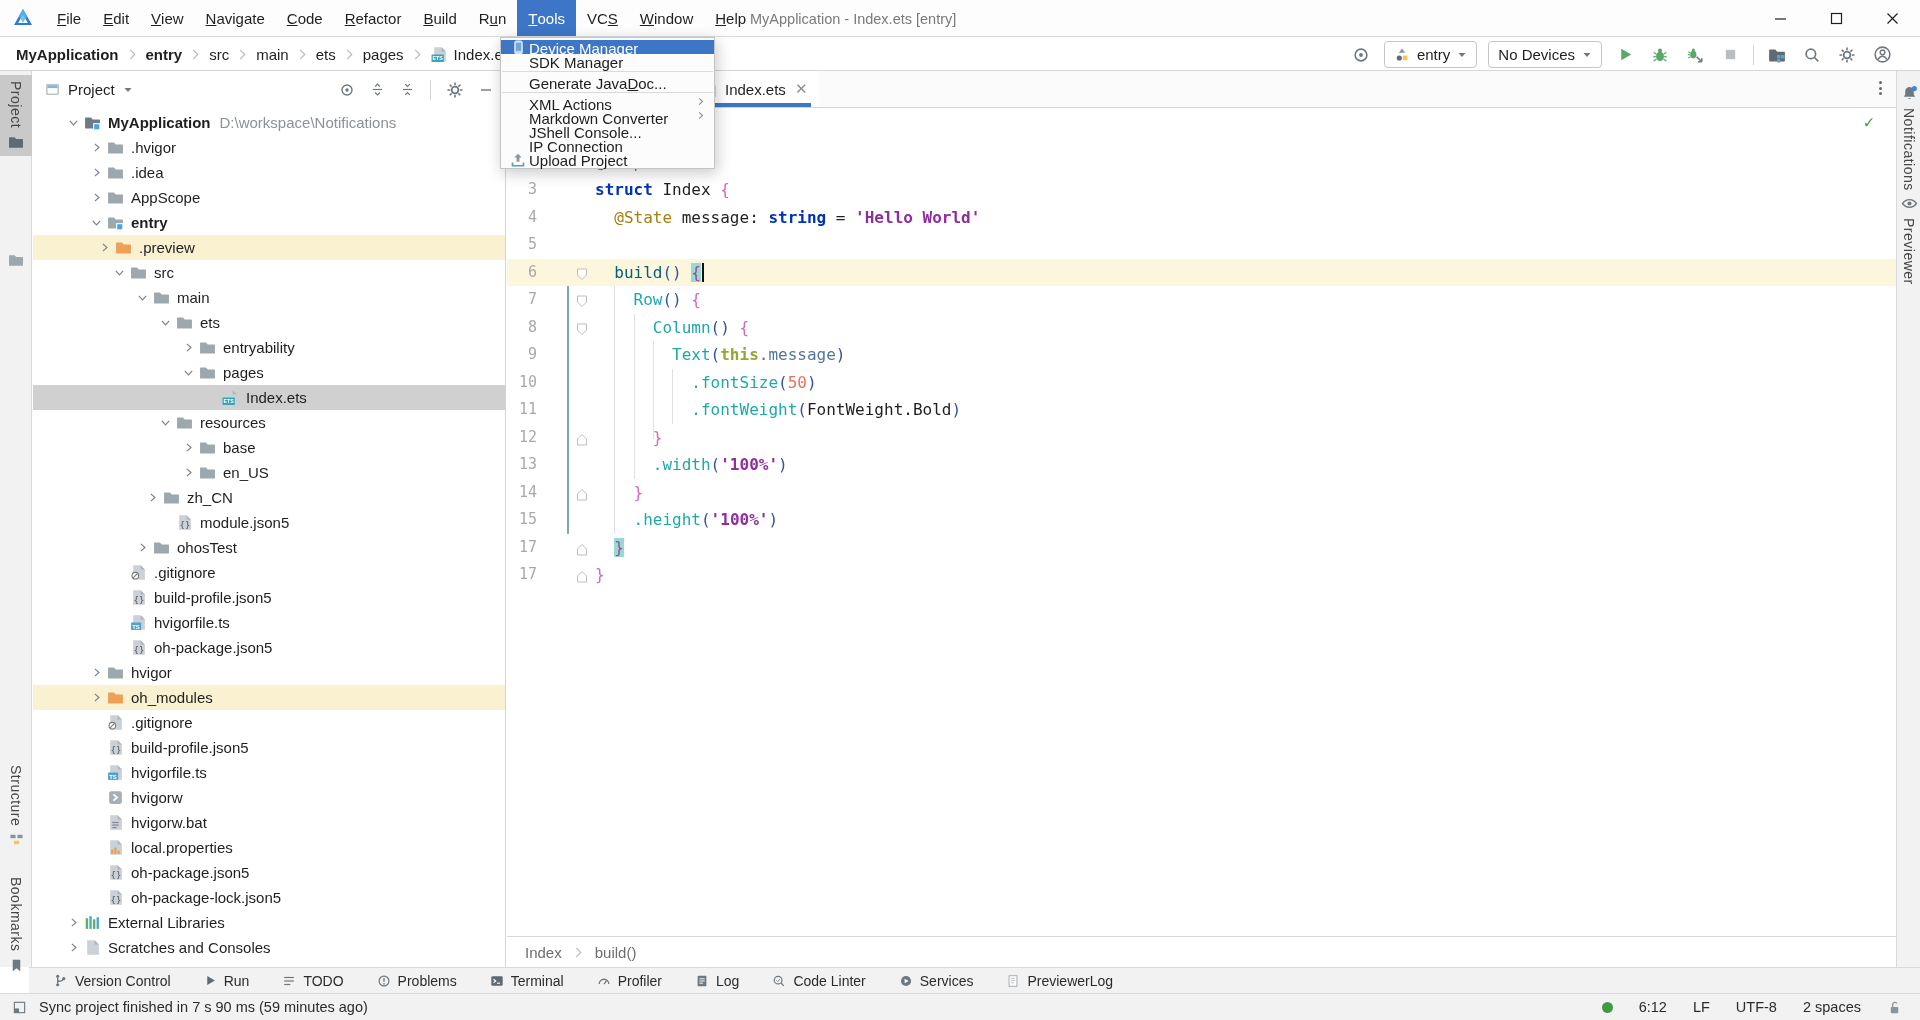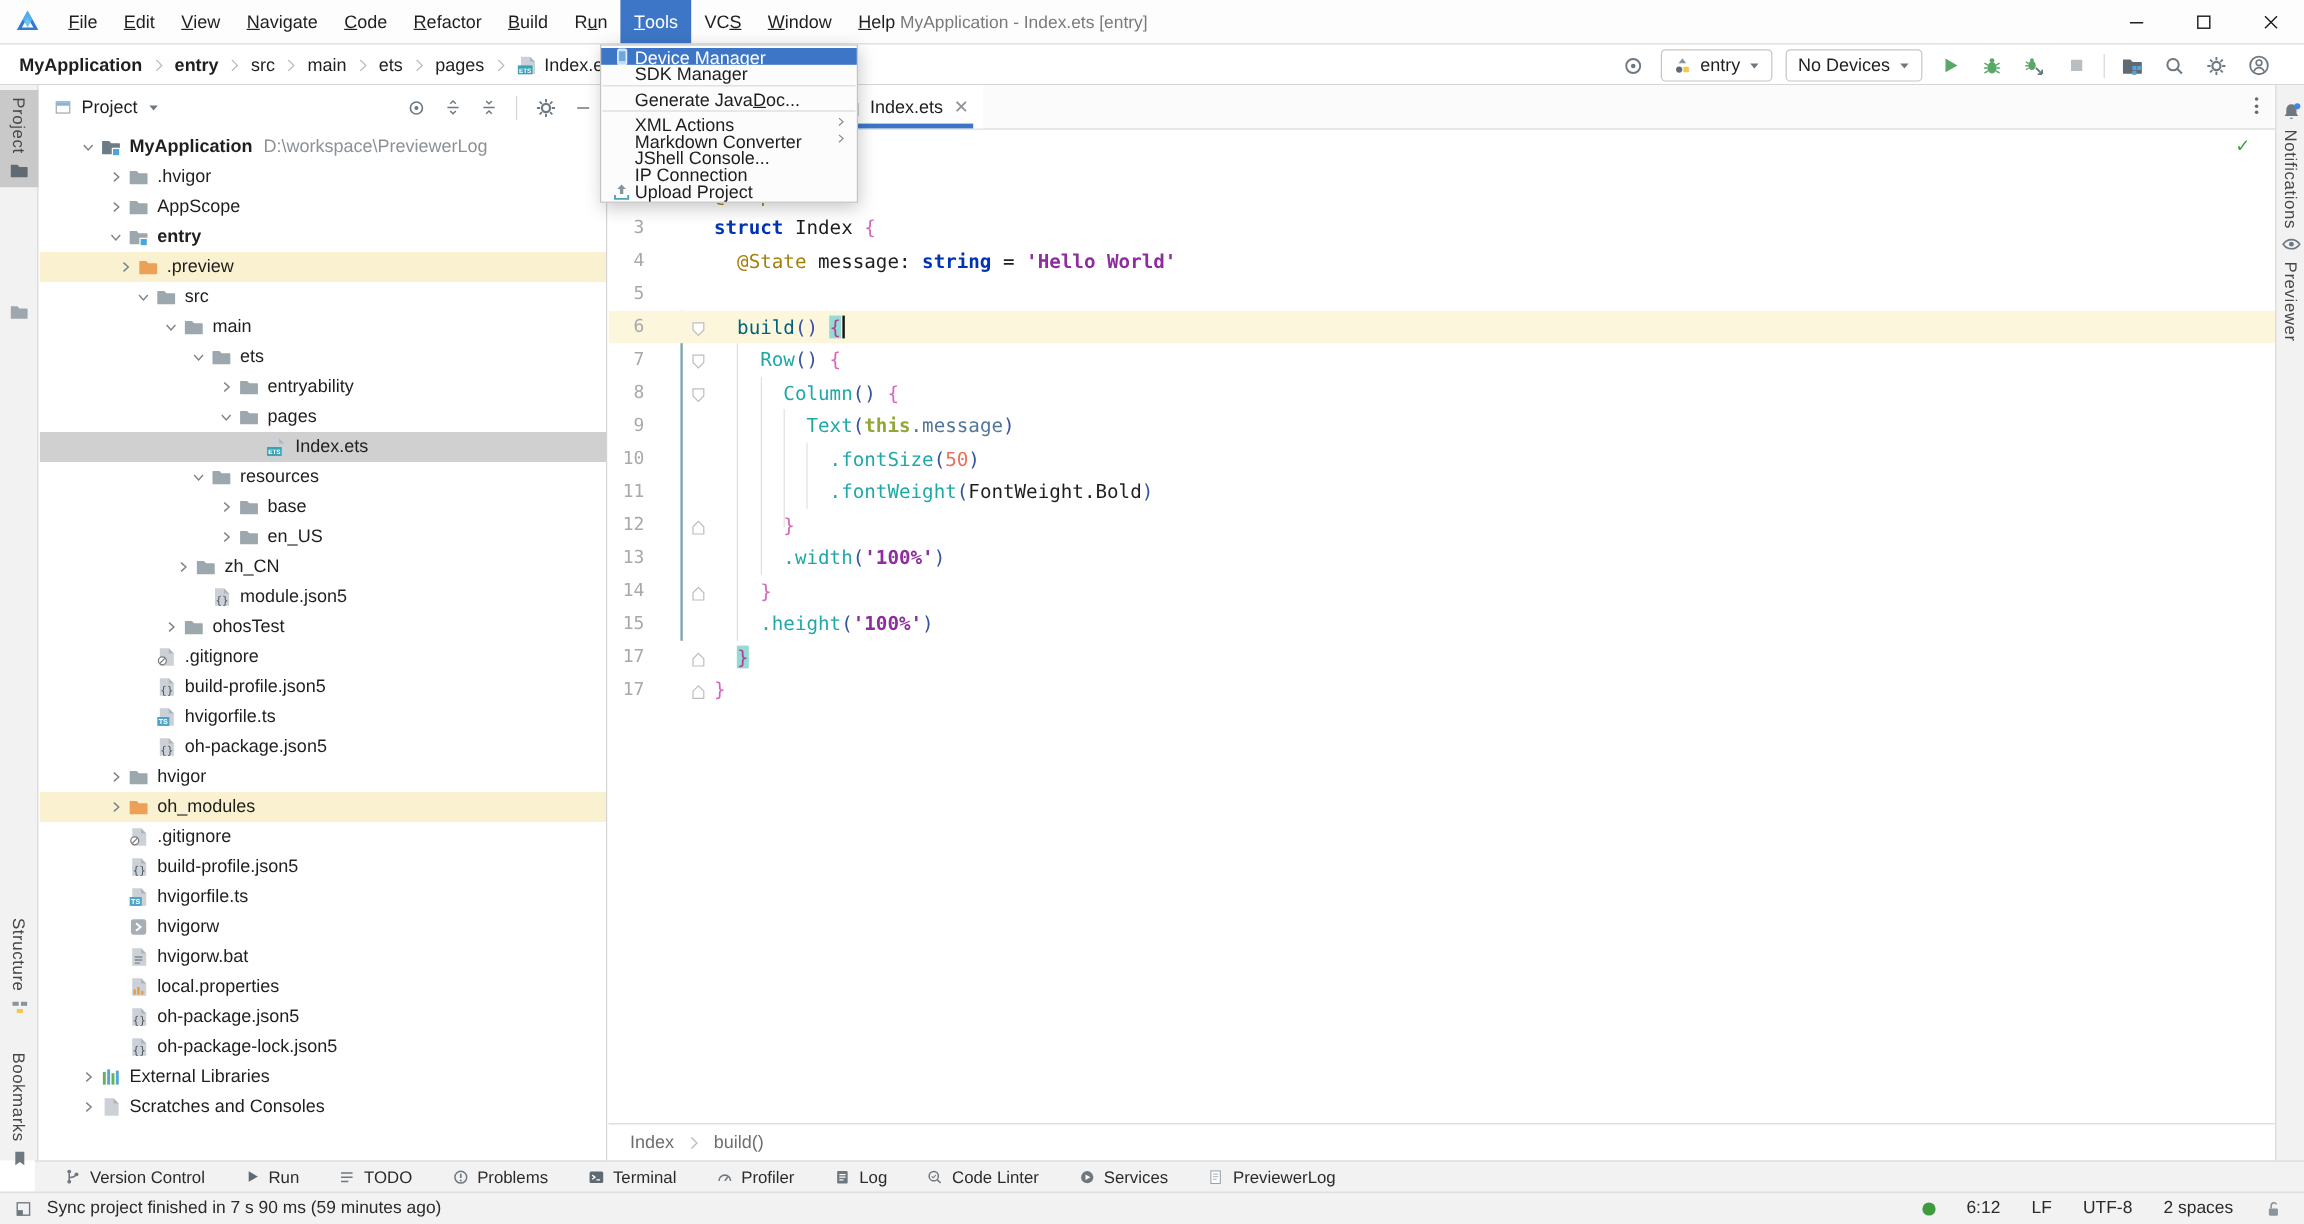--- a/index.html
+++ b/index.html
@@ -421,34 +421,47 @@
               </svg>
             </span>
     <span class="ticon">
               <svg width="17" height="17" viewBox="0 0 16 16">
                 <path d="M1.5 3.2h5l1.7 1.9h6.3c.3 0 .5.2.5.5v7.6c0 .3-.2.5-.5.5H1.5a.5.5 0 0 1-.5-.5V3.7c0-.3.2-.5.5-.5z" fill="#6e7b85"></path>
                 <rect x="8.6" y="8.6" width="6.8" height="6.8" fill="#fff"></rect>
                 <rect x="9.6" y="9.6" width="4.8" height="4.8" fill="#49a6dc"></rect>
               </svg>
             </span>
     <span class="tlabel">MyApplication</span>
-            <span class="tsuffix">D:\workspace\PreviewerLog</span>
+            <span class="tsuffix">D:\workspace\Notifications</span>
   </div>
           <div class="tree-row" style="padding-left:52px">
     <span class="chev">
               <svg width="13" height="13" viewBox="0 0 16 16">
                 <path d="M6 3.5l5 4.5-5 4.5" stroke="#7a848c" stroke-width="1.5" fill="none"></path>
               </svg>
             </span>
     <span class="ticon">
               <svg width="17" height="17" viewBox="0 0 16 16">
                 <path d="M1.5 3.2h5l1.7 1.9h6.3c.3 0 .5.2.5.5v7.6c0 .3-.2.5-.5.5H1.5a.5.5 0 0 1-.5-.5V3.7c0-.3.2-.5.5-.5z" fill="#9da7ae"></path>
               </svg>
             </span>
     <span class="tlabel">.hvigor</span>
+  </div>
+          <div class="tree-row" style="padding-left:52px">
+    <span class="chev">
+              <svg width="13" height="13" viewBox="0 0 16 16">
+                <path d="M6 3.5l5 4.5-5 4.5" stroke="#7a848c" stroke-width="1.5" fill="none"></path>
+              </svg>
+            </span>
+    <span class="ticon">
+              <svg width="17" height="17" viewBox="0 0 16 16">
+                <path d="M1.5 3.2h5l1.7 1.9h6.3c.3 0 .5.2.5.5v7.6c0 .3-.2.5-.5.5H1.5a.5.5 0 0 1-.5-.5V3.7c0-.3.2-.5.5-.5z" fill="#9da7ae"></path>
+              </svg>
+            </span>
+    <span class="tlabel">.idea</span>
   </div>
           <div class="tree-row" style="padding-left:52px">
     <span class="chev">
               <svg width="13" height="13" viewBox="0 0 16 16">
                 <path d="M6 3.5l5 4.5-5 4.5" stroke="#7a848c" stroke-width="1.5" fill="none"></path>
               </svg>
             </span>
     <span class="ticon">
               <svg width="17" height="17" viewBox="0 0 16 16">
                 <path d="M1.5 3.2h5l1.7 1.9h6.3c.3 0 .5.2.5.5v7.6c0 .3-.2.5-.5.5H1.5a.5.5 0 0 1-.5-.5V3.7c0-.3.2-.5.5-.5z" fill="#9da7ae"></path>

